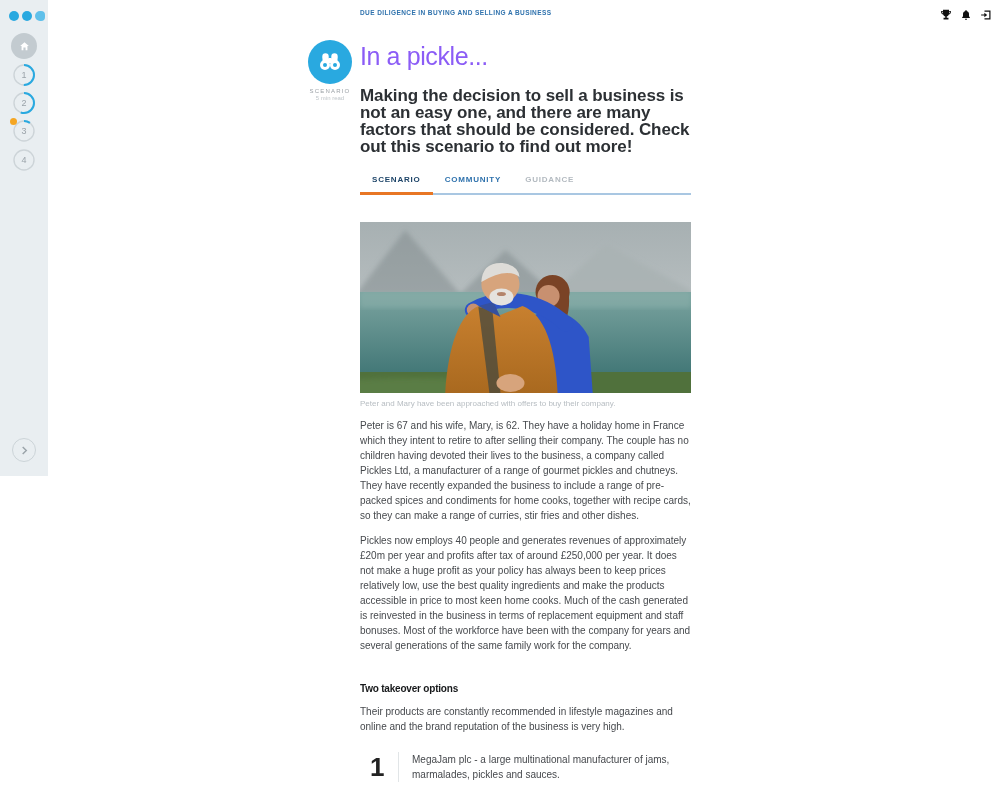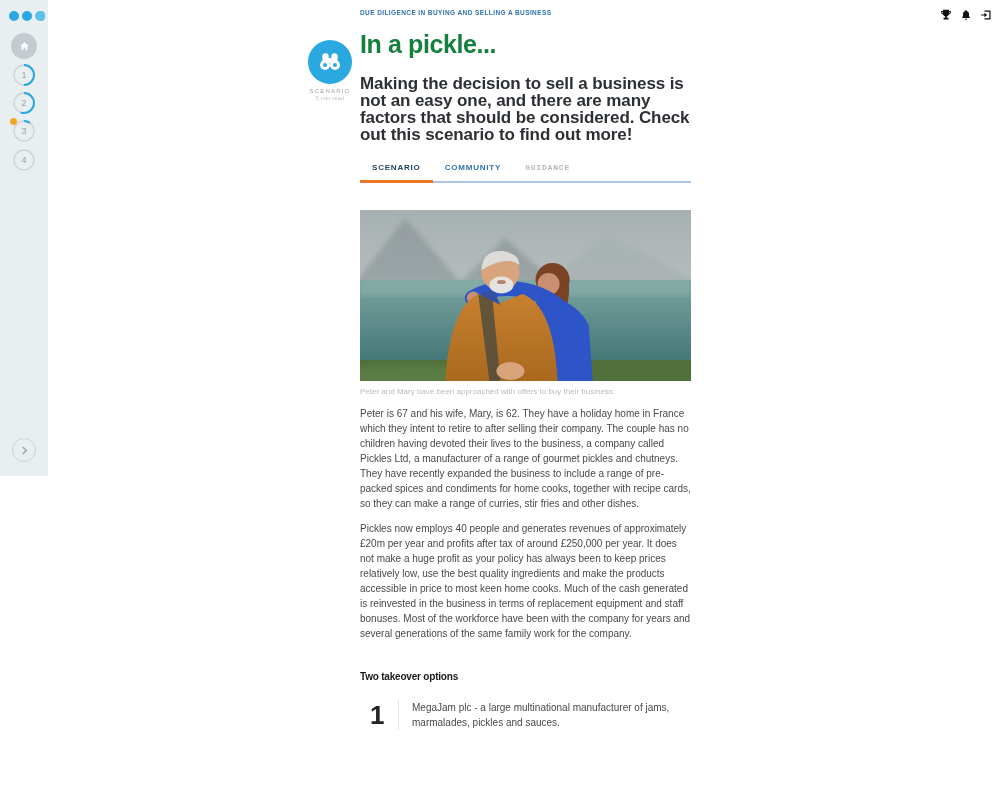--- a/index.html
+++ b/index.html
@@ -31,30 +31,30 @@
                 color:#9aa3a9; cursor:pointer; }
 
   
   .article { position:absolute; left:360px; top:30px; width:331px; }
   .badge { position:absolute; left:-53px; top:10px; width:46px; text-align:center; }
   .badge-circle { width:44px; height:44px; border-radius:50%; background:#29a9e0; margin:0 auto;
                   display:flex; align-items:center; justify-content:center; }
   .badge-type { margin-top:4px; font-size:6px; letter-spacing:1.2px; color:#9ba1a6; }
   .badge-read { margin-top:1px; font-size:6px; color:#c0c6ca; }
 
-  h1.title { font-size:25px; font-weight:bold; letter-spacing:-.4px; color:#15803d; }
+  h1.title { margin-top:12px; font-size:25px; font-weight:normal; letter-spacing:-.4px; color:#8b5cf6; }
   .intro { margin-top:16px; font-size:17px; line-height:17px; font-weight:bold;
            letter-spacing:-.1px; color:#2c3034; }
 
   .tabs { margin-top:20px; display:flex; border-bottom:2px solid #a9c7e2; }
   .tab { padding:0 12px 8px 12px; font-size:8px; font-weight:bold; letter-spacing:.8px;
          margin-bottom:-2px; cursor:pointer; }
   .tab.active { color:#1d4468; border-bottom:3px solid #e87624; }
   .tab.default { color:#2f72ad;text-align:center; }
-  .tab.disabled { color:#b3bac0;font-family:Liberation Mono, monospace; }
+  .tab.disabled { color:#b3bac0; }
 
   figure { margin-top:27px; }
   .photo { width:331px; height:171px; display:block; }
   figcaption { margin-top:6px; font-size:8px; color:#b7bdc2; }
 
   p.body { margin-top:10px; font-size:10px; line-height:15px; color:#46494d; }
   h2.section { margin-top:30px; font-size:10px; font-weight:bold; letter-spacing:-.2px; color:#17191b; }
 
   .list-item { margin-top:18px; display:flex; align-items:stretch; }
   .list-num { width:38px; flex:none; font-size:26px; font-weight:bold; color:#222; line-height:30px;
@@ -206,27 +206,28 @@
 
       <path d="M85,171 C88,122 100,92 118,84 L140,93 L162,84 C184,92 195,125 197,171 Z" fill="url(#jacket)"></path>
       <path d="M118,85 L129,171 L140,171 L132,88 Z" fill="#44483f" opacity="0.75"></path>
       <path d="M118,84 L140,95 L133,80 Z" fill="#35509f"></path>
       <circle cx="140" cy="62" r="19" fill="#d7a47c"></circle>
       <path d="M121,60 Q122,40 142,41 Q158,43 159,55 Q146,45 121,60 Z" fill="#dedcd8"></path>
       <ellipse cx="141" cy="75" rx="12" ry="8.5" fill="#e5e3df"></ellipse>
       <ellipse cx="141" cy="72" rx="4.5" ry="2" fill="#b3836a"></ellipse>
       <ellipse cx="150" cy="161" rx="14" ry="9" fill="#d7a47c"></ellipse>
     </svg>
-    <figcaption>Peter and Mary have been approached with offers to buy their business.</figcaption>
+    <figcaption>Peter and Mary have been approached with offers to buy their company.</figcaption>
   </figure>
 
   <p class="body">Peter is 67 and his wife, Mary, is 62. They have a holiday home in France which they intent to retire to after selling their company. The couple has no children having devoted their lives to the business, a company called Pickles Ltd, a manufacturer of a range of gourmet pickles and chutneys. They have recently expanded the business to include a range of pre-packed spices and condiments for home cooks, together with recipe cards, so they can make a range of curries, stir fries and other dishes.</p>
   <p class="body">Pickles now employs 40 people and generates revenues of approximately £20m per year and profits after tax of around £250,000 per year. It does not make a huge profit as your policy has always been to keep prices relatively low, use the best quality ingredients and make the products accessible in price to most keen home cooks. Much of the cash generated is reinvested in the business in terms of replacement equipment and staff bonuses. Most of the workforce have been with the company for years and several generations of the same family work for the company.</p>
 
   <h2 class="section">Two takeover options</h2>
+  <p class="body">Their products are constantly recommended in lifestyle magazines and online and the brand reputation of the business is very high.</p>
 
   <div class="list-item">
     <div class="list-num">1</div>
     <div class="list-divider"></div>
     <div class="list-content">
       <div>MegaJam plc - a large multinational manufacturer of jams, marmalades, pickles and sauces.</div>
 
     </div>
   </div>
 

